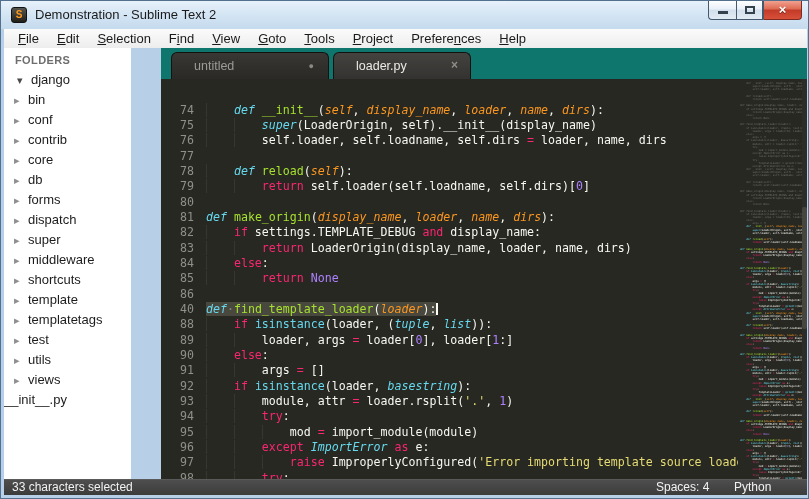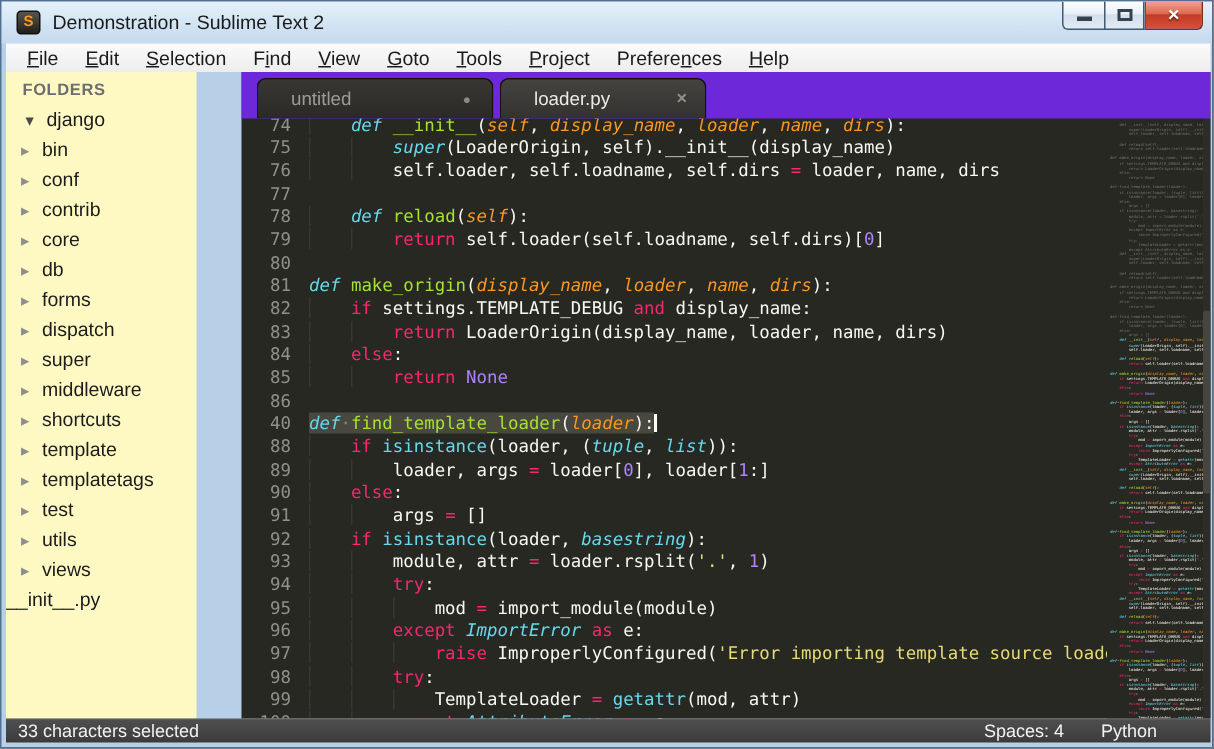--- a/index.html
+++ b/index.html
@@ -36,47 +36,47 @@
   
   .menubar {
     position:absolute; left:3px; top:28px; width:803px; height:19px;
     background:linear-gradient(180deg,#fbfbfb,#ededed);
     display:flex; padding-left:5px; font-size:13px; color:#1a1a1a;
   }
   .menu-item { padding:0 9px; line-height:19px; cursor:default; }
   .menu-item .accel { text-decoration:underline; }
   
   .main { position:absolute; left:3px; top:47px; width:803px; height:431px; }
-  .sidebar { position:absolute; left:0; top:0; width:127px; height:431px; background:#fef9c3; overflow:hidden; }
+  .sidebar { position:absolute; left:0; top:0; width:127px; height:431px; background:#ffffff; overflow:hidden; }
   .sb-header { padding:6px 0 4px 11px; font-size:11px; font-weight:bold; letter-spacing:.4px; color:#6e6e6e; }
   .sb-row { height:20px; line-height:20px; font-size:13px; color:#1c1c1c; white-space:nowrap; }
   .sb-row .tri { display:inline-block; width:14px; font-size:11px; }
   .tri-root { color:#4a4a4a; }
   .tri-folder { color:#8e8e8e; }
   .row-root   { padding-left:13px; }
   .row-folder { padding-left:10px; }
   .row-file   { }
   
   .editor { position:absolute; left:157px; top:0; width:646px; height:431px; background:#272822; overflow:hidden; }
-  .tabbar { position:absolute; left:0; top:0; width:646px; height:31px; background:#6d28d9; z-index:3; }
+  .tabbar { position:absolute; left:0; top:0; width:646px; height:31px; background:#0f766e; z-index:3; }
   .tab {
     position:absolute; top:4px; height:27px; border-radius:6px 6px 0 0;
     border:1px solid #12110f; border-bottom:none; font-size:12.5px;
   }
   .tab-inactive { background:linear-gradient(180deg,#393734,#2b2926); color:#9c9c96; }
   .tab-active   { background:linear-gradient(180deg,#454340,#343230); color:#ebebe5; }
   .tab .tab-label { position:absolute; left:22px; line-height:26px; }
   .tab .tab-dot   { position:absolute; right:14px; top:0; line-height:26px; font-size:9px; color:#8a8a82; }
   .tab .tab-close { position:absolute; right:12px; top:0; line-height:25px; font-size:12px; font-weight:bold; color:#8f8f88; }
   .codewrap {
     position:absolute; left:0; top:27.5px; width:646px; height:403.5px; overflow:hidden; z-index:1;
     font-family:"DejaVu Sans Mono", monospace; font-size:11.6px; line-height:15.35px;
   }
   .cl { height:15.35px; white-space:pre; }
-  .ln { display:inline-block; width:33px; text-align:right; color:#8f908a; }
+  .ln { display:inline-block; width:33px; text-align:right; color:#8f908a;margin-top:27px; }
   .codetext { margin-left:12px; }
   .tk-t   { color:#f8f8f2; }
   .tk-k   { color:#f92672; }
   .tk-s   { color:#66d9ef; font-style:italic; }
   .tk-b   { color:#66d9ef; }
   .tk-bi  { color:#66d9ef; font-style:italic; }
   .tk-f   { color:#a6e22e; }
   .tk-p   { color:#fd971f; font-style:italic; }
   .tk-str { color:#e6db74; }
   .tk-n   { color:#ae81ff; }

